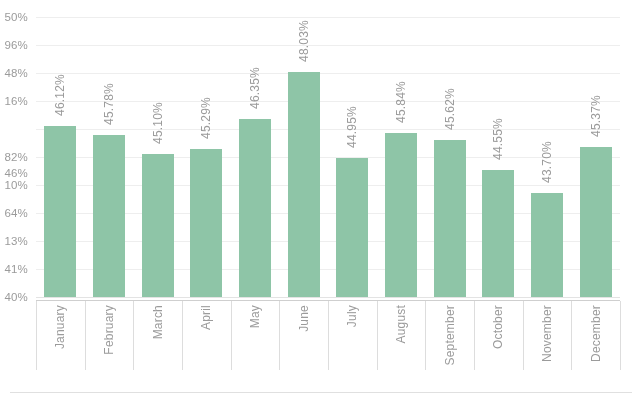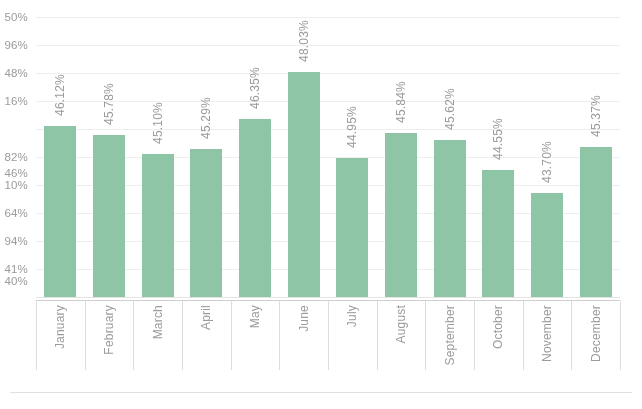--- a/index.html
+++ b/index.html
@@ -130,23 +130,23 @@
 
   <div id="y-axis-labels">
       <div class="y-tick-label" style="top: 17px;">50%</div>
       <div class="y-tick-label" style="top: 45px;">96%</div>
       <div class="y-tick-label" style="top: 73px; margin-left: 33px;">48%</div>
       <div class="y-tick-label" style="top: 101px;">16%</div>
       <div class="y-tick-label" style="top: 129px; margin-top: 44px;">46%</div>
       <div class="y-tick-label" style="top: 157px;">82%</div>
       <div class="y-tick-label" style="top: 185px;">10%</div>
       <div class="y-tick-label" style="top: 213px;">64%</div>
-      <div class="y-tick-label" style="top: 241px;">94%</div>
+      <div class="y-tick-label" style="top: 241px;">13%</div>
       <div class="y-tick-label" style="top: 269px;">41%</div>
-      <div class="y-tick-label" style="top: 281px;">40%</div>
+      <div class="y-tick-label" style="top: 297px;">40%</div>
     </div>
 
   <div id="plot-area">
       <div class="gridline" style="top: 0px;"></div>
       <div class="gridline" style="top: 28px;"></div>
       <div class="gridline" style="top: 56px;"></div>
       <div class="gridline" style="top: 84px;"></div>
       <div class="gridline" style="top: 112px;"></div>
       <div class="gridline" style="top: 140px;"></div>
       <div class="gridline" style="top: 168px;"></div>

